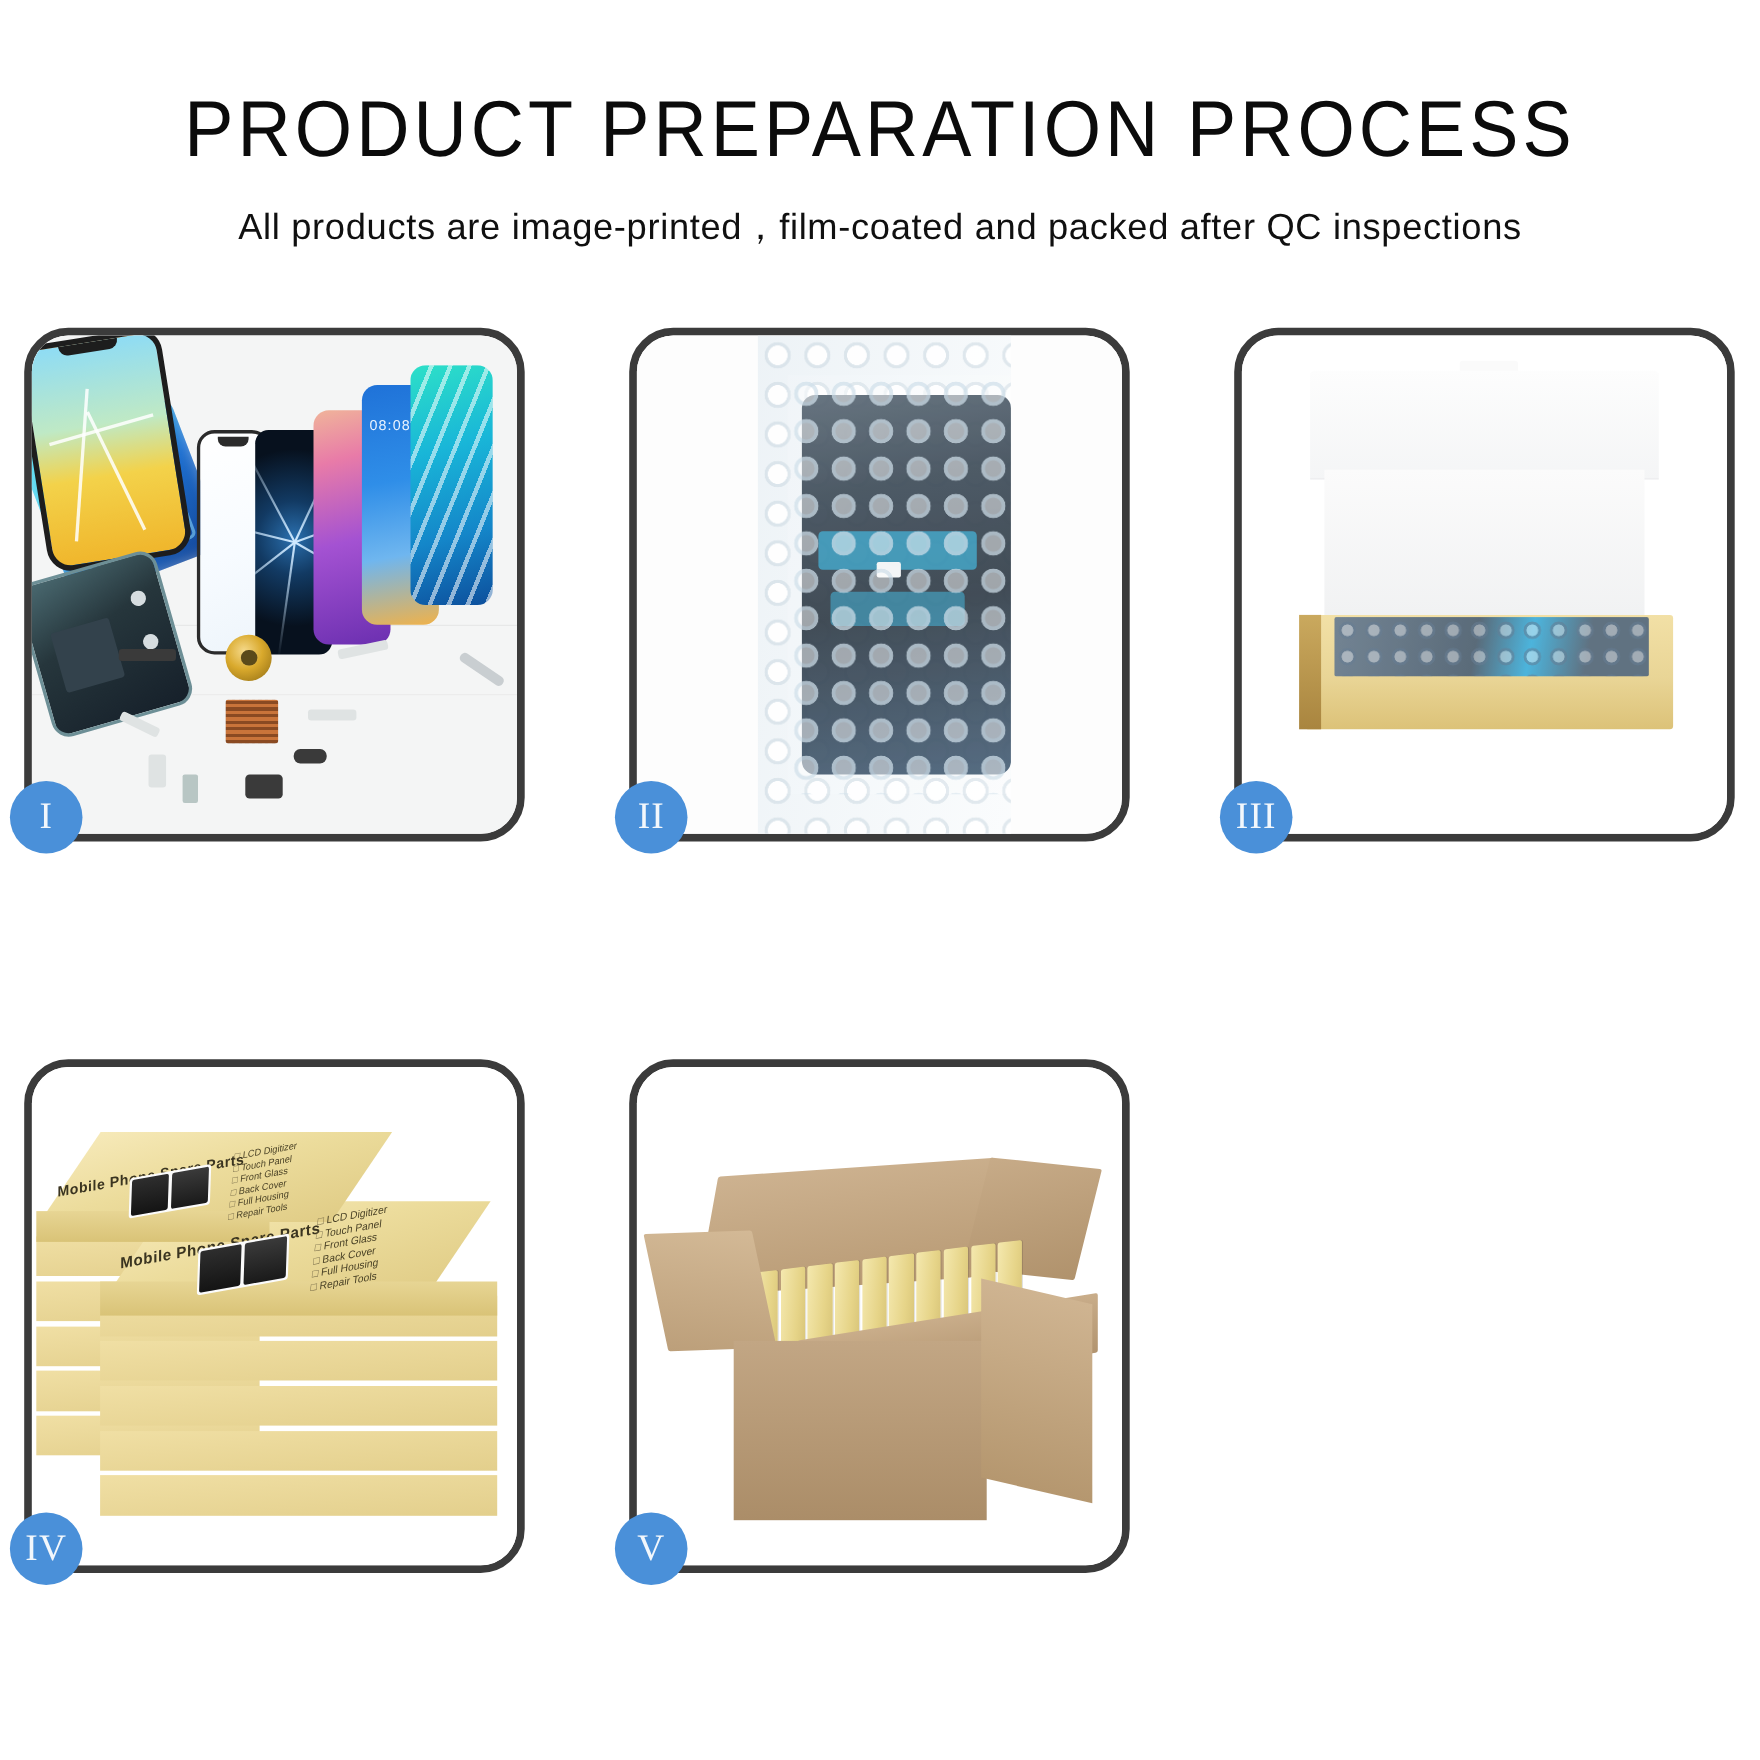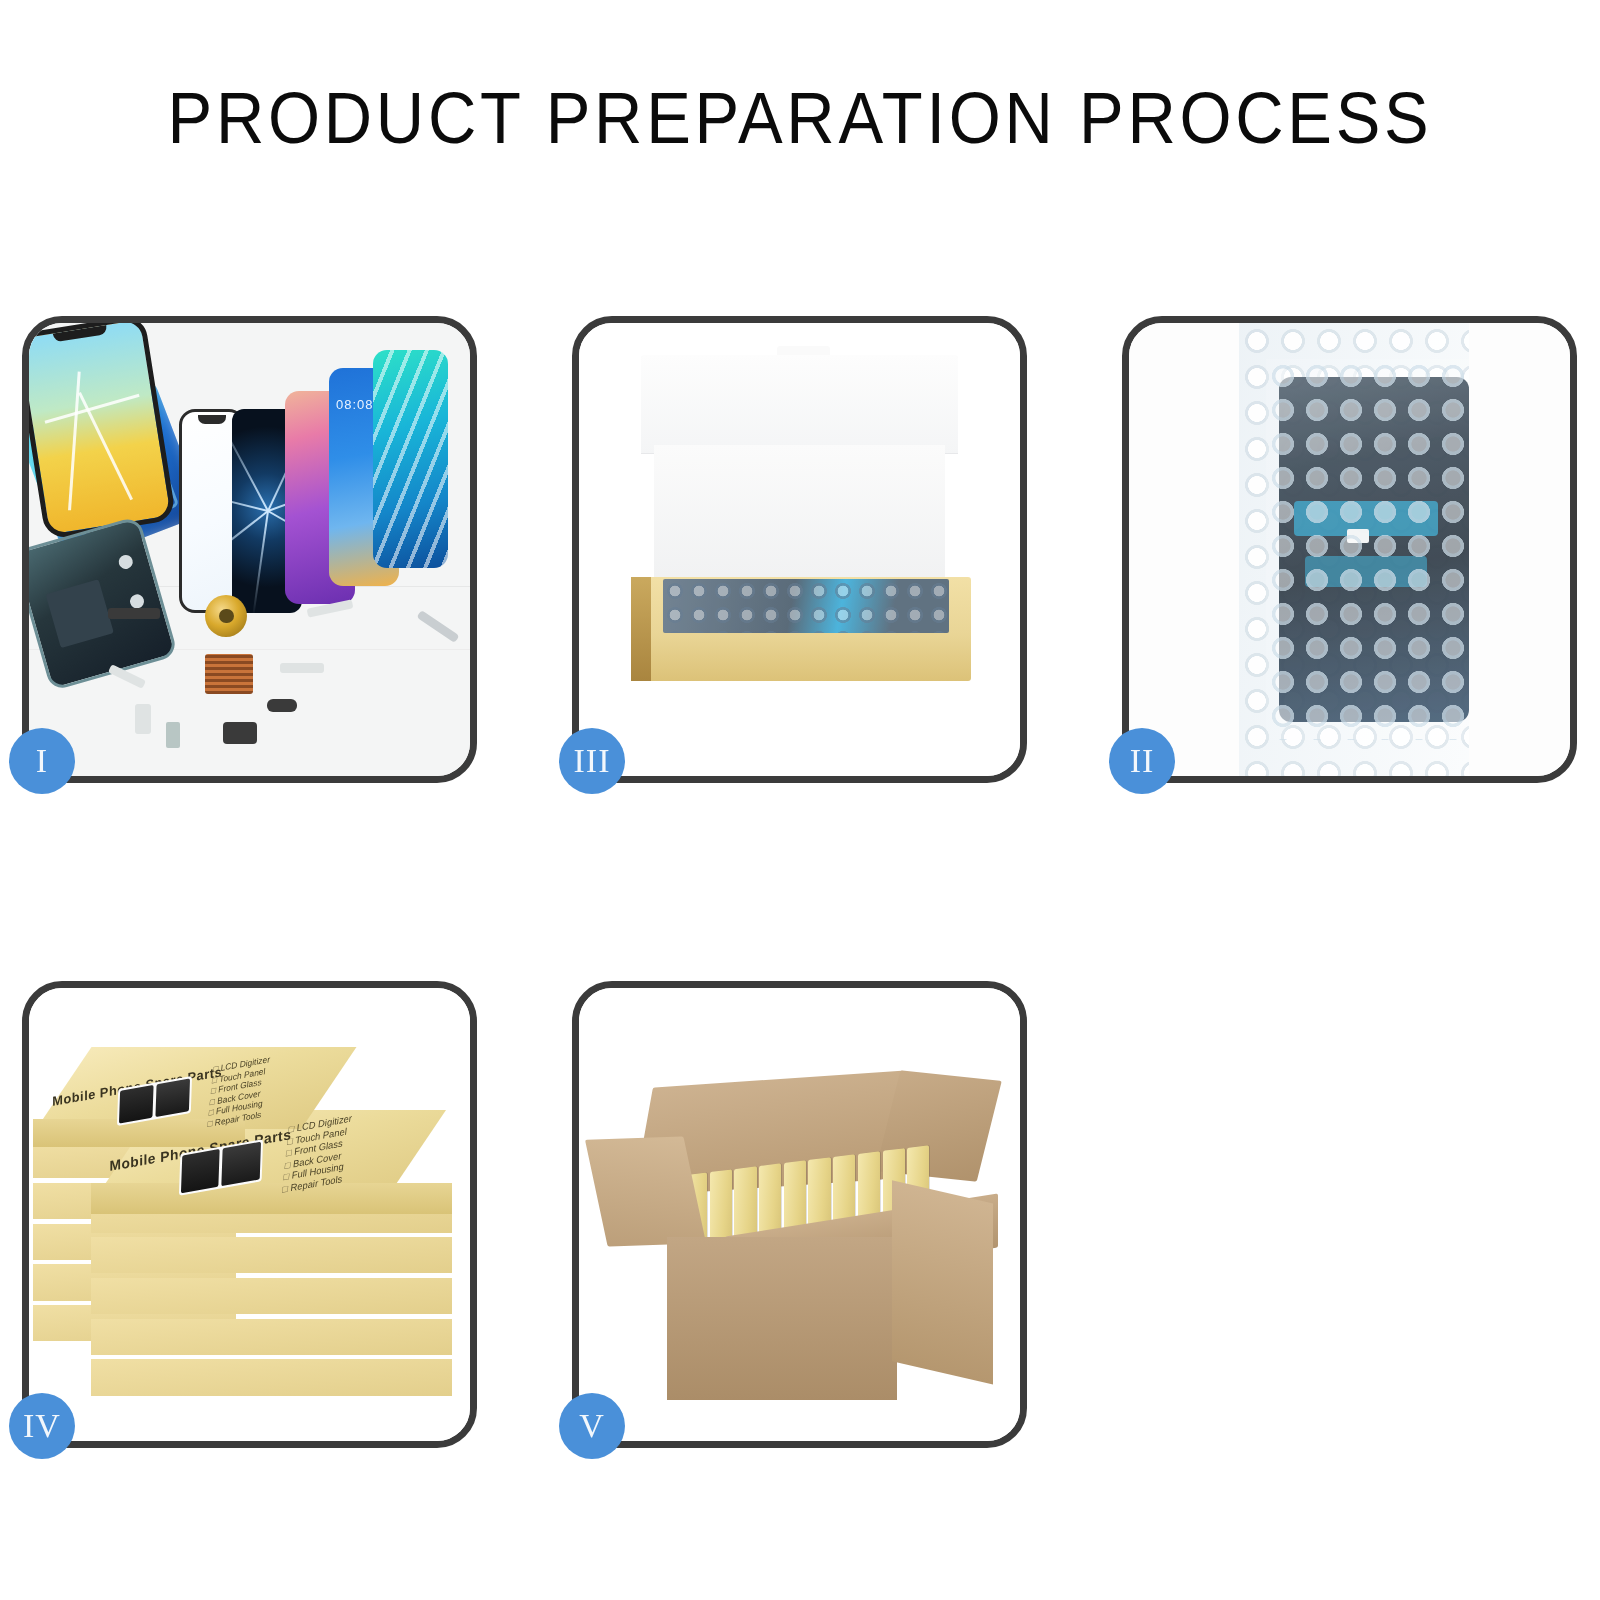--- a/index.html
+++ b/index.html
@@ -28,21 +28,21 @@
     font-size: 33px;
     font-weight: 400;
     letter-spacing: 0.6px;
     color: #101010;
     white-space: nowrap;
   }
 
   
   .grid {
     position: absolute;
-    top: 316px; left: 22px;
+    top: 298px; left: 22px;
     width: 1556px;
     display: grid;
     grid-template-columns: repeat(3, 455px);
     grid-template-rows: 467px 467px;
     column-gap: 95px;
     row-gap: 198px;
   }
   .panel {
     position: relative;
     border: 7px solid #3b3b3b;
@@ -304,20 +304,21 @@
   }
   .stab{ position:absolute; background:rgba(176,150,116,.85); }
 </style>
 </head>
 <body>
 
 <div class="page">
 
   <div class="header">
     <div class="title">PRODUCT PREPARATION PROCESS</div>
+    <div class="subtitle">All products are image-printed，film-coated and packed after QC inspections</div>
   </div>
 
   <div class="grid">
 
     <div class="panel">
       <div class="panel-inner p1">
         <div class="floor"></div>
         <div class="floor2"></div>
 
         <div class="scr adh"></div>
@@ -358,43 +359,43 @@
         <div class="flex" style="left:57%;top:75%;width:44px;height:10px;"></div>
         <div class="flex" style="left:18%;top:77%;width:38px;height:9px;transform:rotate(26deg);"></div>
         <div class="flex" style="left:24%;top:84%;width:16px;height:30px;"></div>
         <div class="simt"></div>
         <div class="twz"></div>
       </div>
       <div class="badge">I</div>
     </div>
 
     <div class="panel">
+      <div class="panel-inner p2">
+        <div class="bag">
+          <div class="bagbub"></div>
+        </div>
+        <div class="item">
+          <div class="teal1"></div>
+            <div class="teal2"></div>
+            <div class="lbl"></div>
+        </div>
+        <div class="bubgrid"></div>
+      </div>
+      <div class="badge">II</div>
+    </div>
+
+    <div class="panel">
       <div class="panel-inner p3">
         <div class="lidtab"></div>
         <div class="lidflap"></div>
         <div class="lidback"></div>
         <div class="goldtray"></div>
         <div class="traycontent"></div>
       </div>
       <div class="badge">III</div>
-    </div>
-
-    <div class="panel">
-      <div class="panel-inner p2">
-        <div class="bag">
-          <div class="bagbub"></div>
-        </div>
-        <div class="item">
-          <div class="teal1"></div>
-            <div class="teal2"></div>
-            <div class="lbl"></div>
-        </div>
-        <div class="bubgrid"></div>
-      </div>
-      <div class="badge">II</div>
     </div>
 
     <div class="panel">
       <div class="panel-inner p4">
 
         <div class="gbox" style="left:1%;top:34%;width:46%;height:8%;"></div>
         <div class="gbox" style="left:1%;top:43%;width:46%;height:8%;"></div>
         <div class="gbox" style="left:1%;top:52%;width:46%;height:8%;"></div>
         <div class="gbox" style="left:1%;top:61%;width:46%;height:8%;"></div>
         <div class="gbox" style="left:1%;top:70%;width:46%;height:8%;"></div>

